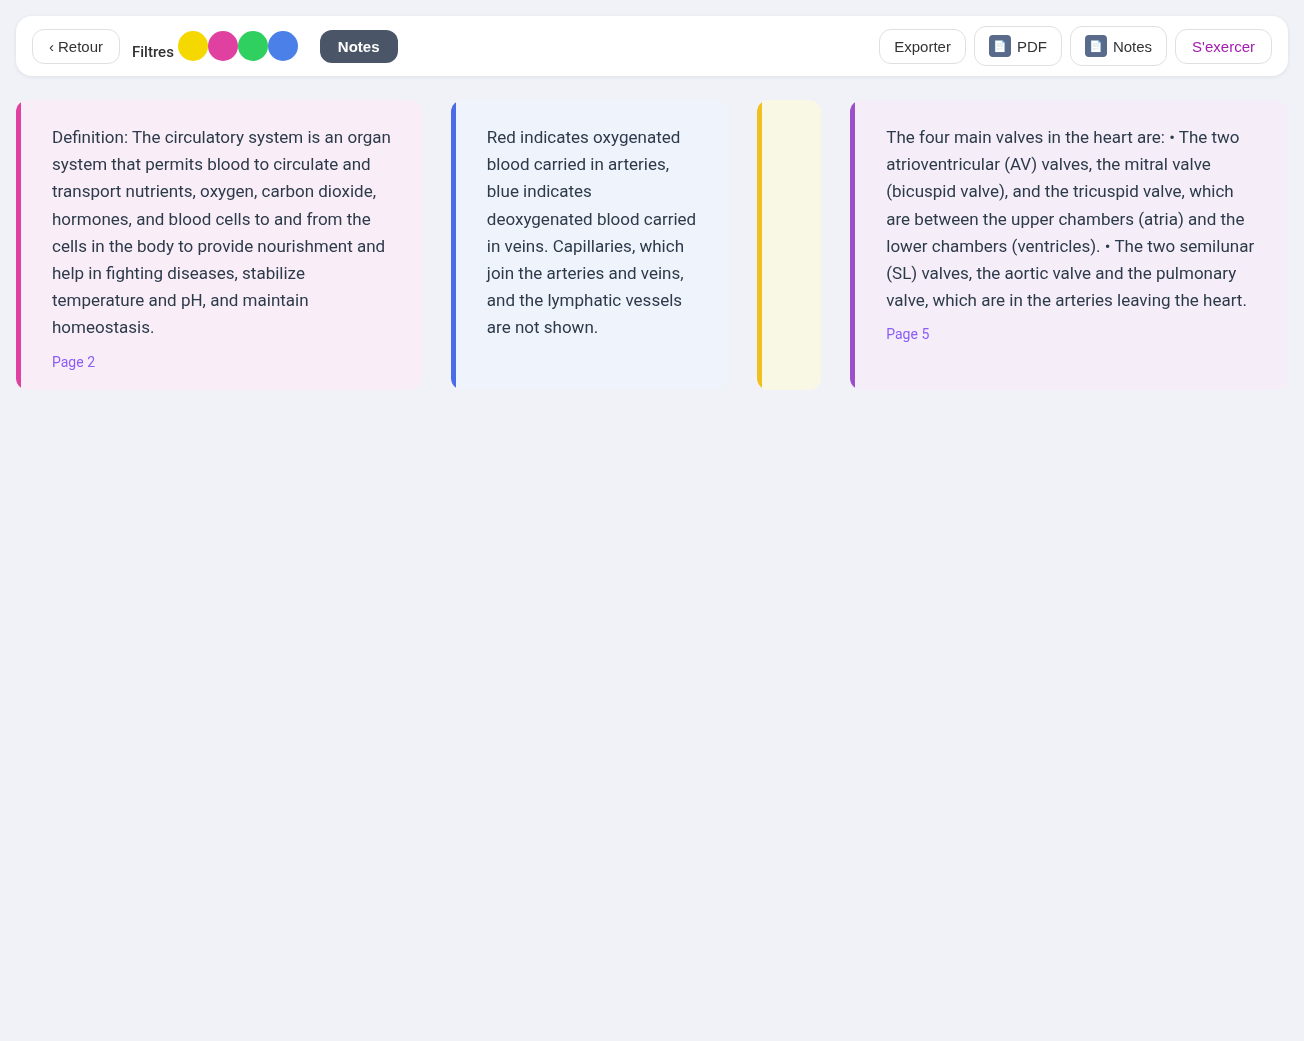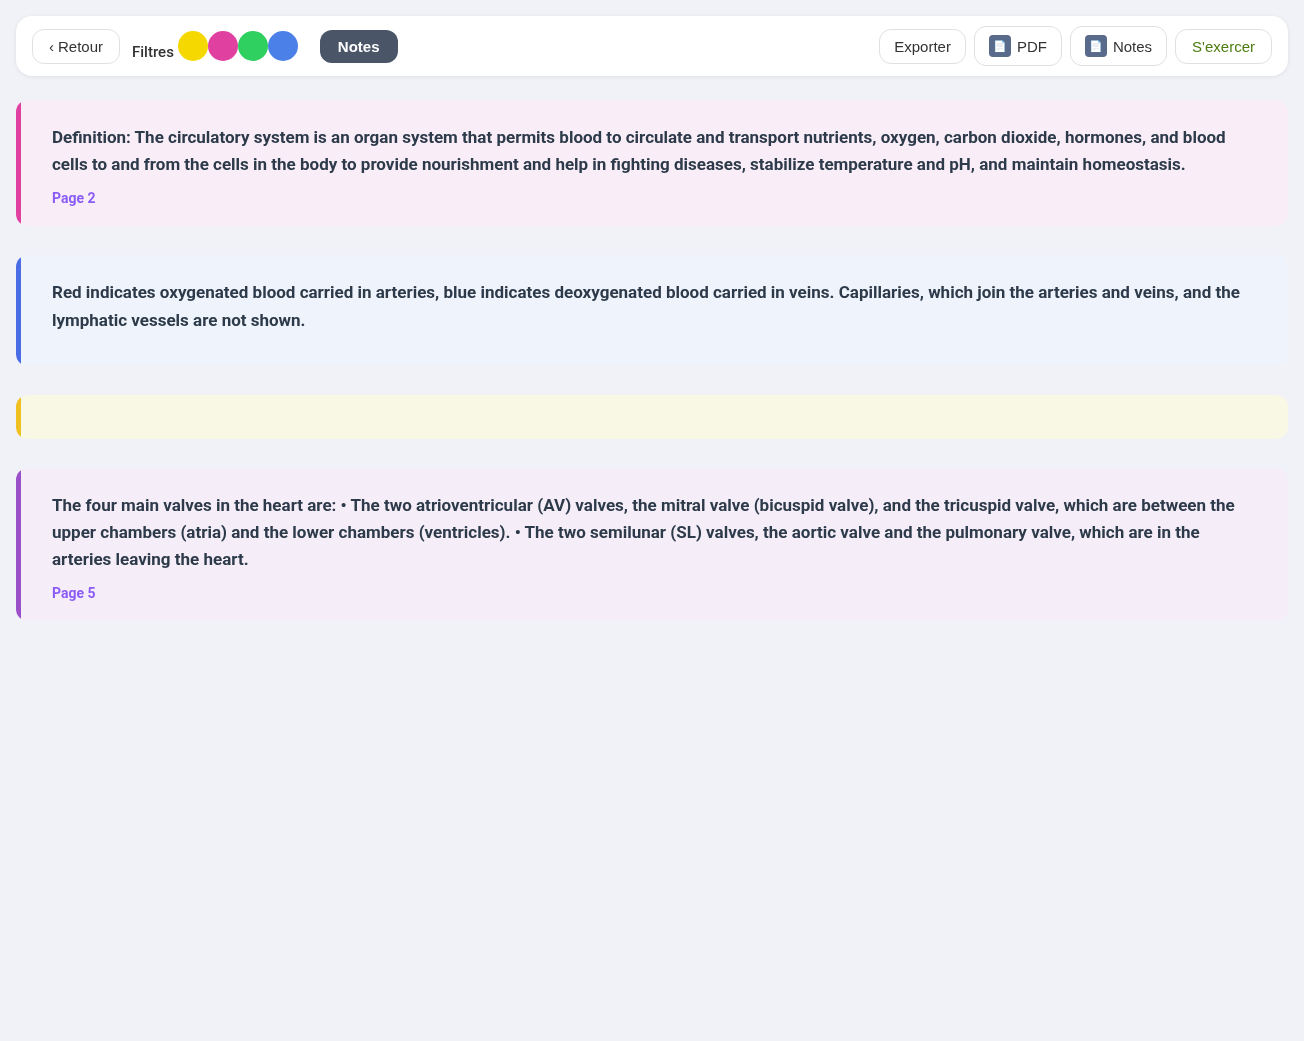--- a/index.html
+++ b/index.html
@@ -110,31 +110,30 @@
     .icon-pdf { background: #5a6a8a; }
     .icon-word { background: #5a6a8a; }
 
     .btn-exercer {
       background: #ffffff;
       border: 1.5px solid #e0e0e0;
       border-radius: 12px;
       padding: 8px 16px;
       font-size: 15px;
       font-weight: 500;
-      color: #4d7c0f;
+      color: #a21caf;
       cursor: pointer;
       text-align: right;
     }
 
     
     .notes-container {
       display: flex;
-      flex-direction: column;
+      flex-direction: row;
       gap: 29px;
-      font-weight: bold;
     }
 
     .note-card {
       border-radius: 12px;
       padding: 24px 28px 20px 36px;
       position: relative;
       overflow: hidden;
     }
 
     .note-card::before {

